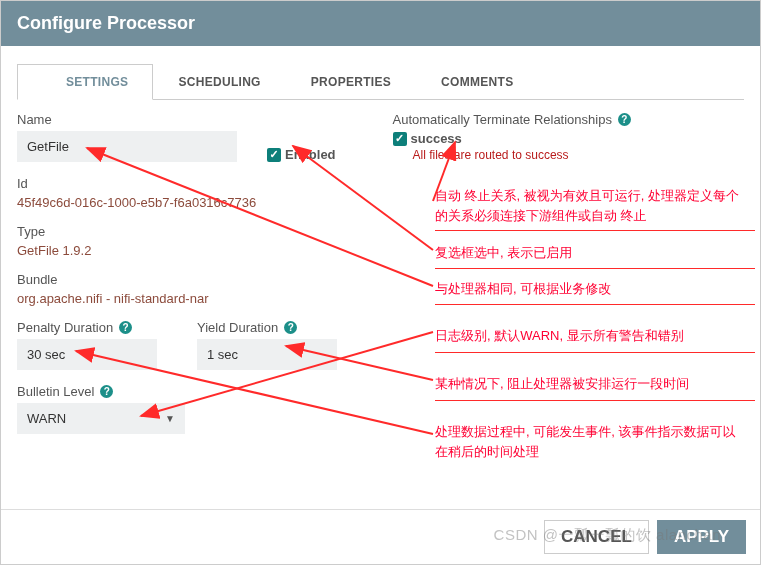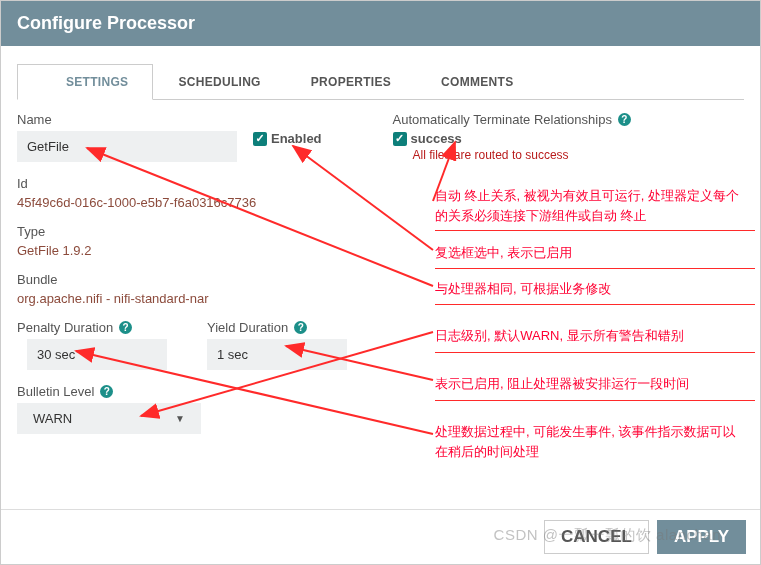--- a/index.html
+++ b/index.html
@@ -9,26 +9,26 @@
   .dialog-body { flex: 1; padding: 18px 16px 6px 16px; position: relative; }
   .tabs { border-bottom: 1px solid #ccc; display: flex; }
   .tab { padding: 10px 24px; font-size: 12px; font-weight: bold; color: #555; border: 1px solid transparent; border-bottom: none; cursor: pointer; letter-spacing: .3px; }
   .tab.active { border: 1px solid #ccc; border-bottom: 1px solid #fff; margin-bottom: -1px; color: #728e9b; background: #fff; padding-left: 48px; }
   .content { display: flex; padding-top: 12px; gap: 24px; }
   .col { flex: 1; min-width: 0; }
   .field { margin-bottom: 14px; }
   .label { font-size: 13px; color: #555; margin-bottom: 4px; display: flex; align-items: center; gap: 6px; }
   .input { background: #eef0f1; border: none; padding: 8px 10px; width: 220px; font-size: 13px; color: #333; }
   .static-val { color: #8c4b3c; font-size: 13px; margin-top: 2px; }
-  .inline-row { display: flex; align-items: flex-start; gap: 16px; }
+  .inline-row { display: flex; align-items: flex-end; gap: 30px; }
   .enabled-wrap { display: flex; align-items: center; gap: 4px; color: #555; font-weight: bold; font-size: 13px; }
   .checkbox { width: 14px; height: 14px; background: #0d7f7a; color: #fff; display: inline-flex; align-items: center; justify-content: center; font-size: 11px; border-radius: 2px; }
   .help-icon { width: 13px; height: 13px; background: #1c8f89; color: #fff; border-radius: 50%; display: inline-flex; align-items: center; justify-content: center; font-size: 10px; font-weight: bold; }
   .dur-row { display: flex; gap: 40px; }
-  .select { background: #eef0f1; padding: 8px 16px; width: 184px; font-size: 13px; color: #333; display: flex; justify-content: space-between; align-items: center; }
+  .select { background: #eef0f1; padding: 8px 10px; width: 168px; font-size: 13px; color: #333; display: flex; justify-content: space-between; align-items: center; }
   .relations { margin-top: 4px; }
   .rel-desc { color: #b91c1c; font-size: 12px; margin-left: 20px; margin-top: 2px; }
   .annot { position: absolute; color: #ff0033; font-size: 13px; line-height: 1.5; white-space: nowrap; pointer-events: none; }
   .sep { position: absolute; height: 1px; background: #ff2a2a; left: 434px; width: 320px; }
   .footer { display: flex; justify-content: flex-end; gap: 8px; padding: 10px 14px; border-top: 1px solid #ddd; }
   .btn { padding: 6px 16px; font-size: 17px; font-weight: bold; cursor: pointer; border: 1px solid #ccc; }
   .btn-cancel { background: #fff; color: #555; }
   .btn-apply { background: #728e9b; color: #fff; border-color: #728e9b; }
   .watermark { position: absolute; right: 40px; bottom: 20px; color: rgba(120,120,120,.45); font-size: 15px; letter-spacing: .5px; pointer-events: none; }
   svg.arrows { position: absolute; inset: 0; width: 100%; height: 100%; pointer-events: none; }
@@ -70,21 +70,21 @@
         <div class="field">
           <div class="label">Bundle</div>
           <div class="static-val">org.apache.nifi - nifi-standard-nar</div>
         </div>
         <div class="dur-row">
           <div class="field">
             <div class="label">
                 <span>Penalty Duration</span>
                 <span class="help-icon">?</span>
               </div>
-            <input class="input" style="width: 140px; margin-left: 10px;" value="30 sec">
+            <input class="input" style="width: 140px;" value="30 sec">
           </div>
           <div class="field">
             <div class="label">
                 <span>Yield Duration</span>
                 <span class="help-icon">?</span>
               </div>
             <input class="input" style="width: 140px;" value="1 sec">
           </div>
         </div>
         <div class="field">
@@ -117,21 +117,21 @@
     </div>
 
     <div class="annot" style="left:434px; top:140px; width:310px; white-space:normal;">自动 终止关系, 被视为有效且可运行, 处理器定义每个的关系必须连接下游组件或自动 终止</div>
     <div class="sep" style="top:184px;"></div>
     <div class="annot" style="left:434px; top:197px;">复选框选中, 表示已启用</div>
     <div class="sep" style="top:222px;"></div>
     <div class="annot" style="left:434px; top:233px;">与处理器相同, 可根据业务修改</div>
     <div class="sep" style="top:258px;"></div>
     <div class="annot" style="left:434px; top:280px;">日志级别, 默认WARN, 显示所有警告和错别</div>
     <div class="sep" style="top:306px;"></div>
-    <div class="annot" style="left:434px; top:328px;">表示已启用, 阻止处理器被安排运行一段时间</div>
+    <div class="annot" style="left:434px; top:328px;">某种情况下, 阻止处理器被安排运行一段时间</div>
     <div class="sep" style="top:354px;"></div>
     <div class="annot" style="left:434px; top:376px; width:310px; white-space:normal;">处理数据过程中, 可能发生事件, 该事件指示数据可以在稍后的时间处理</div>
 
     <svg class="arrows">
       <defs>
           <marker id="ah" markerWidth="10" markerHeight="8" refX="9" refY="4" orient="auto">
             <polygon points="0 0, 10 4, 0 8" fill="#ff2a2a"></polygon>
           </marker>
         </defs>
       <line x1="432" y1="155" x2="454" y2="96" stroke="#ff2a2a" stroke-width="2" marker-end="url(#ah)"></line>

